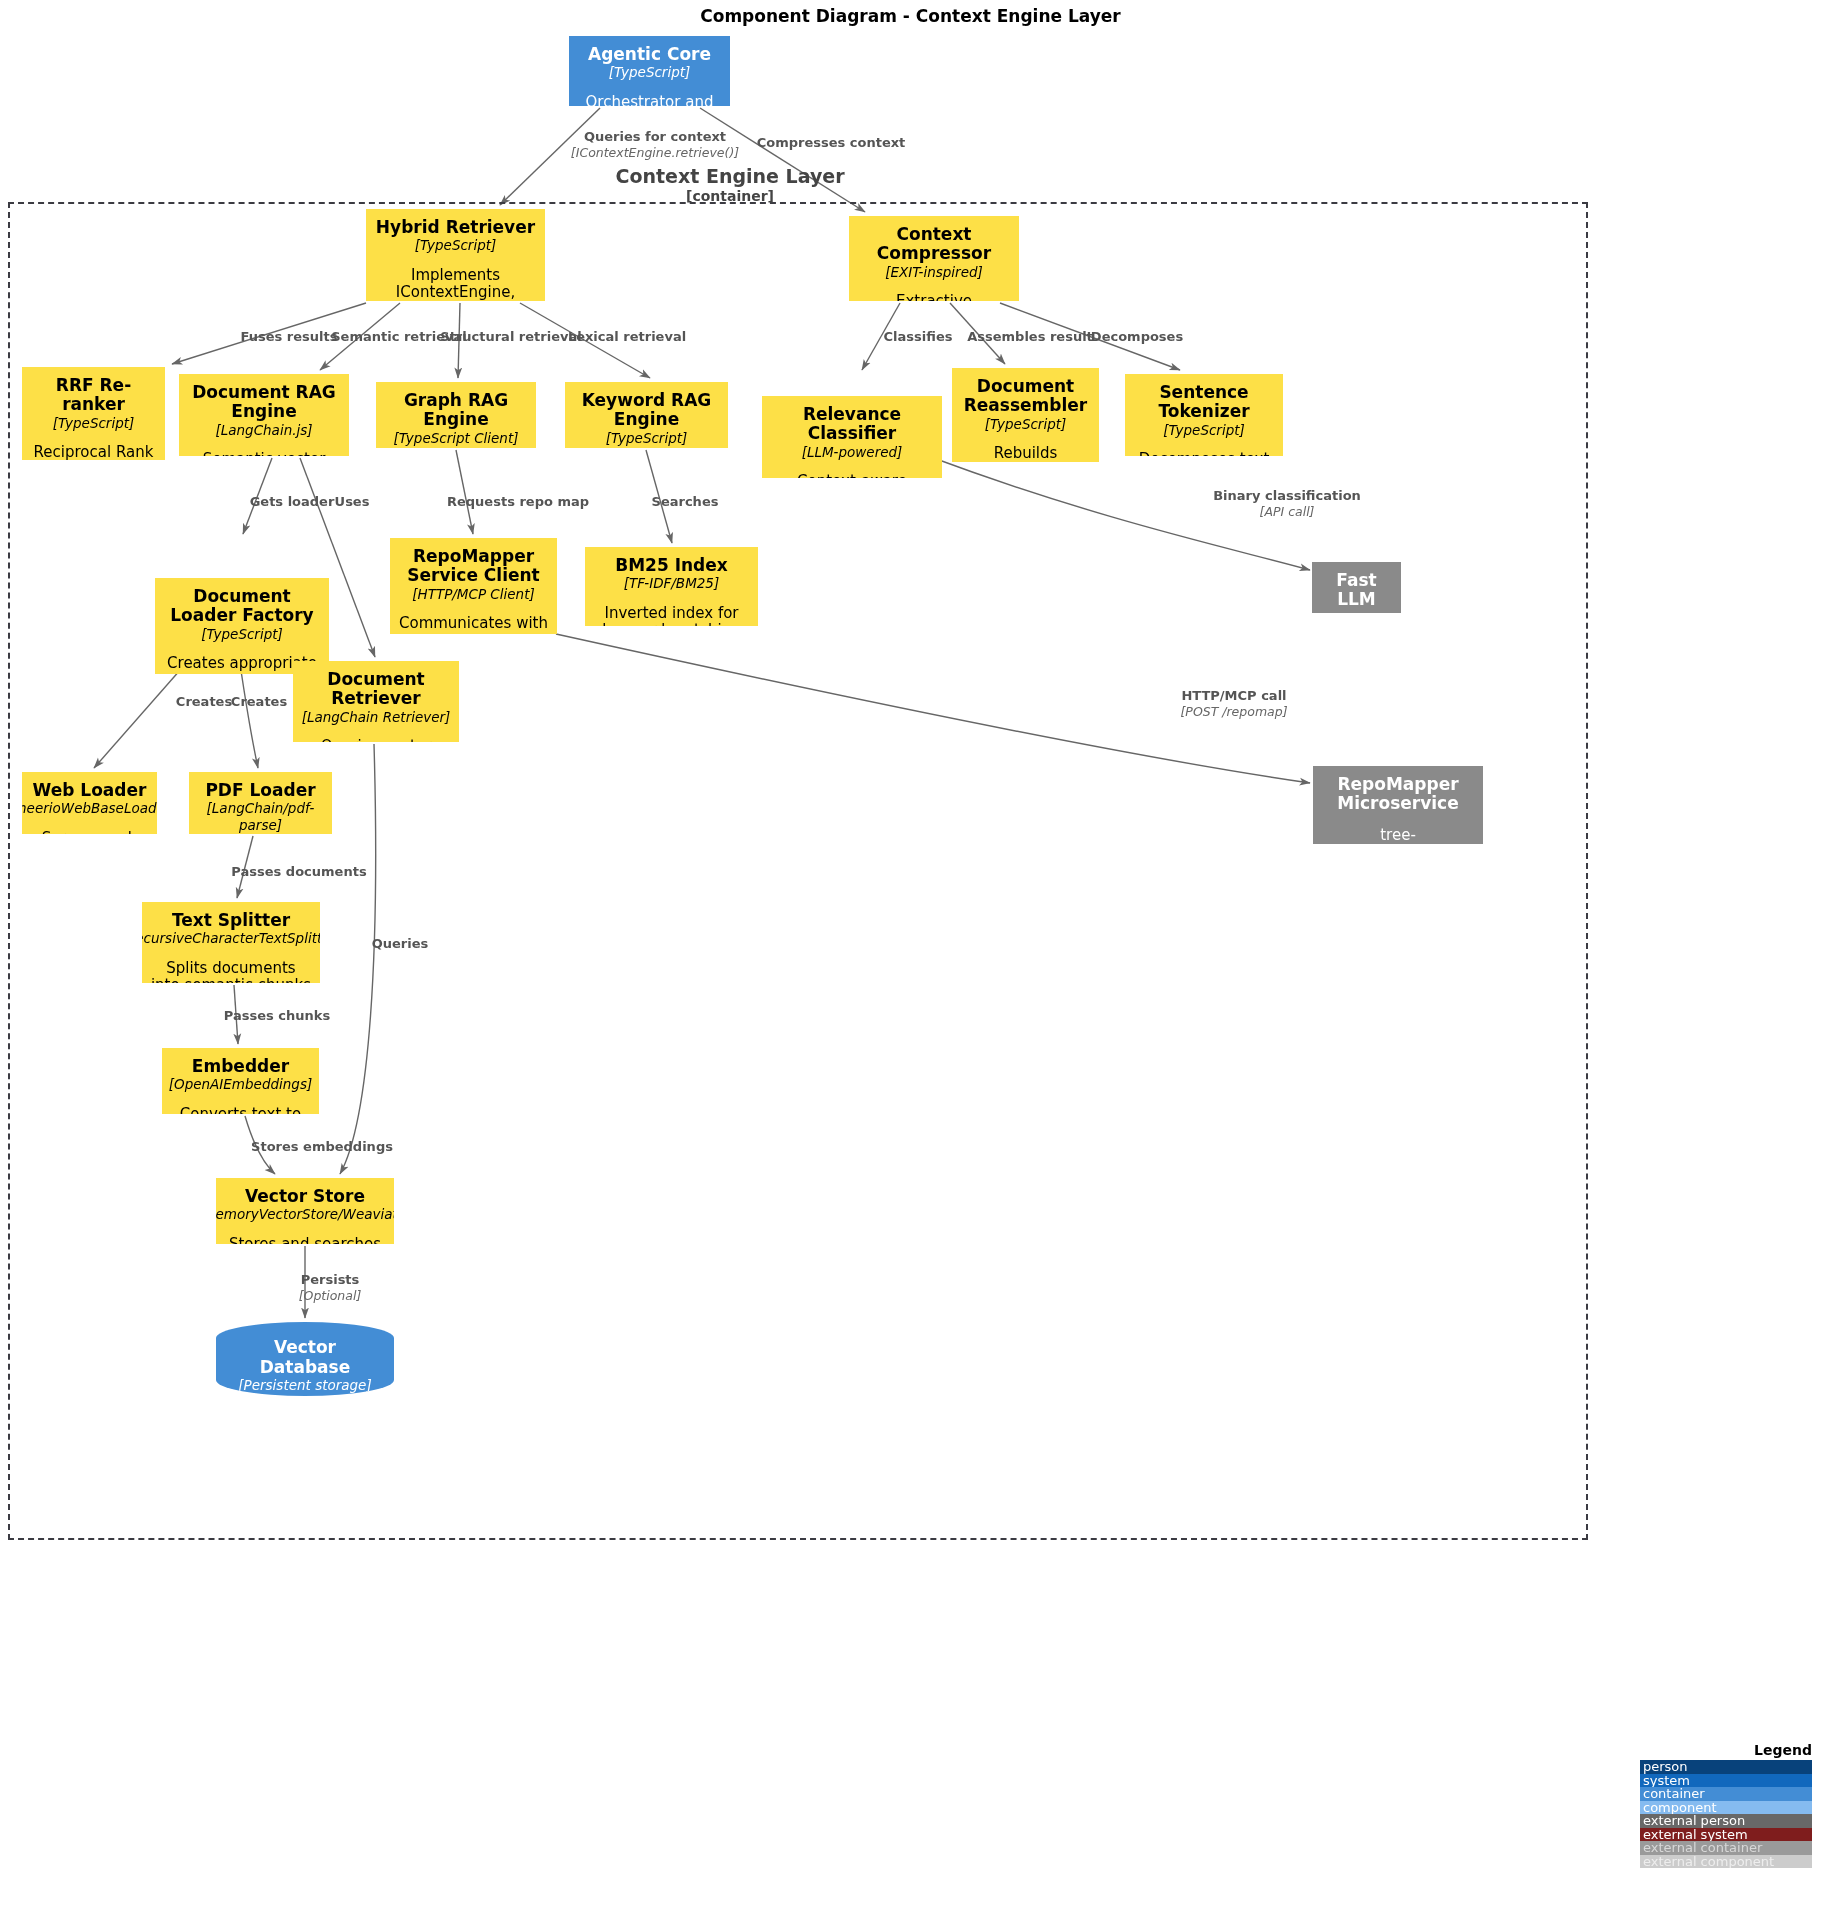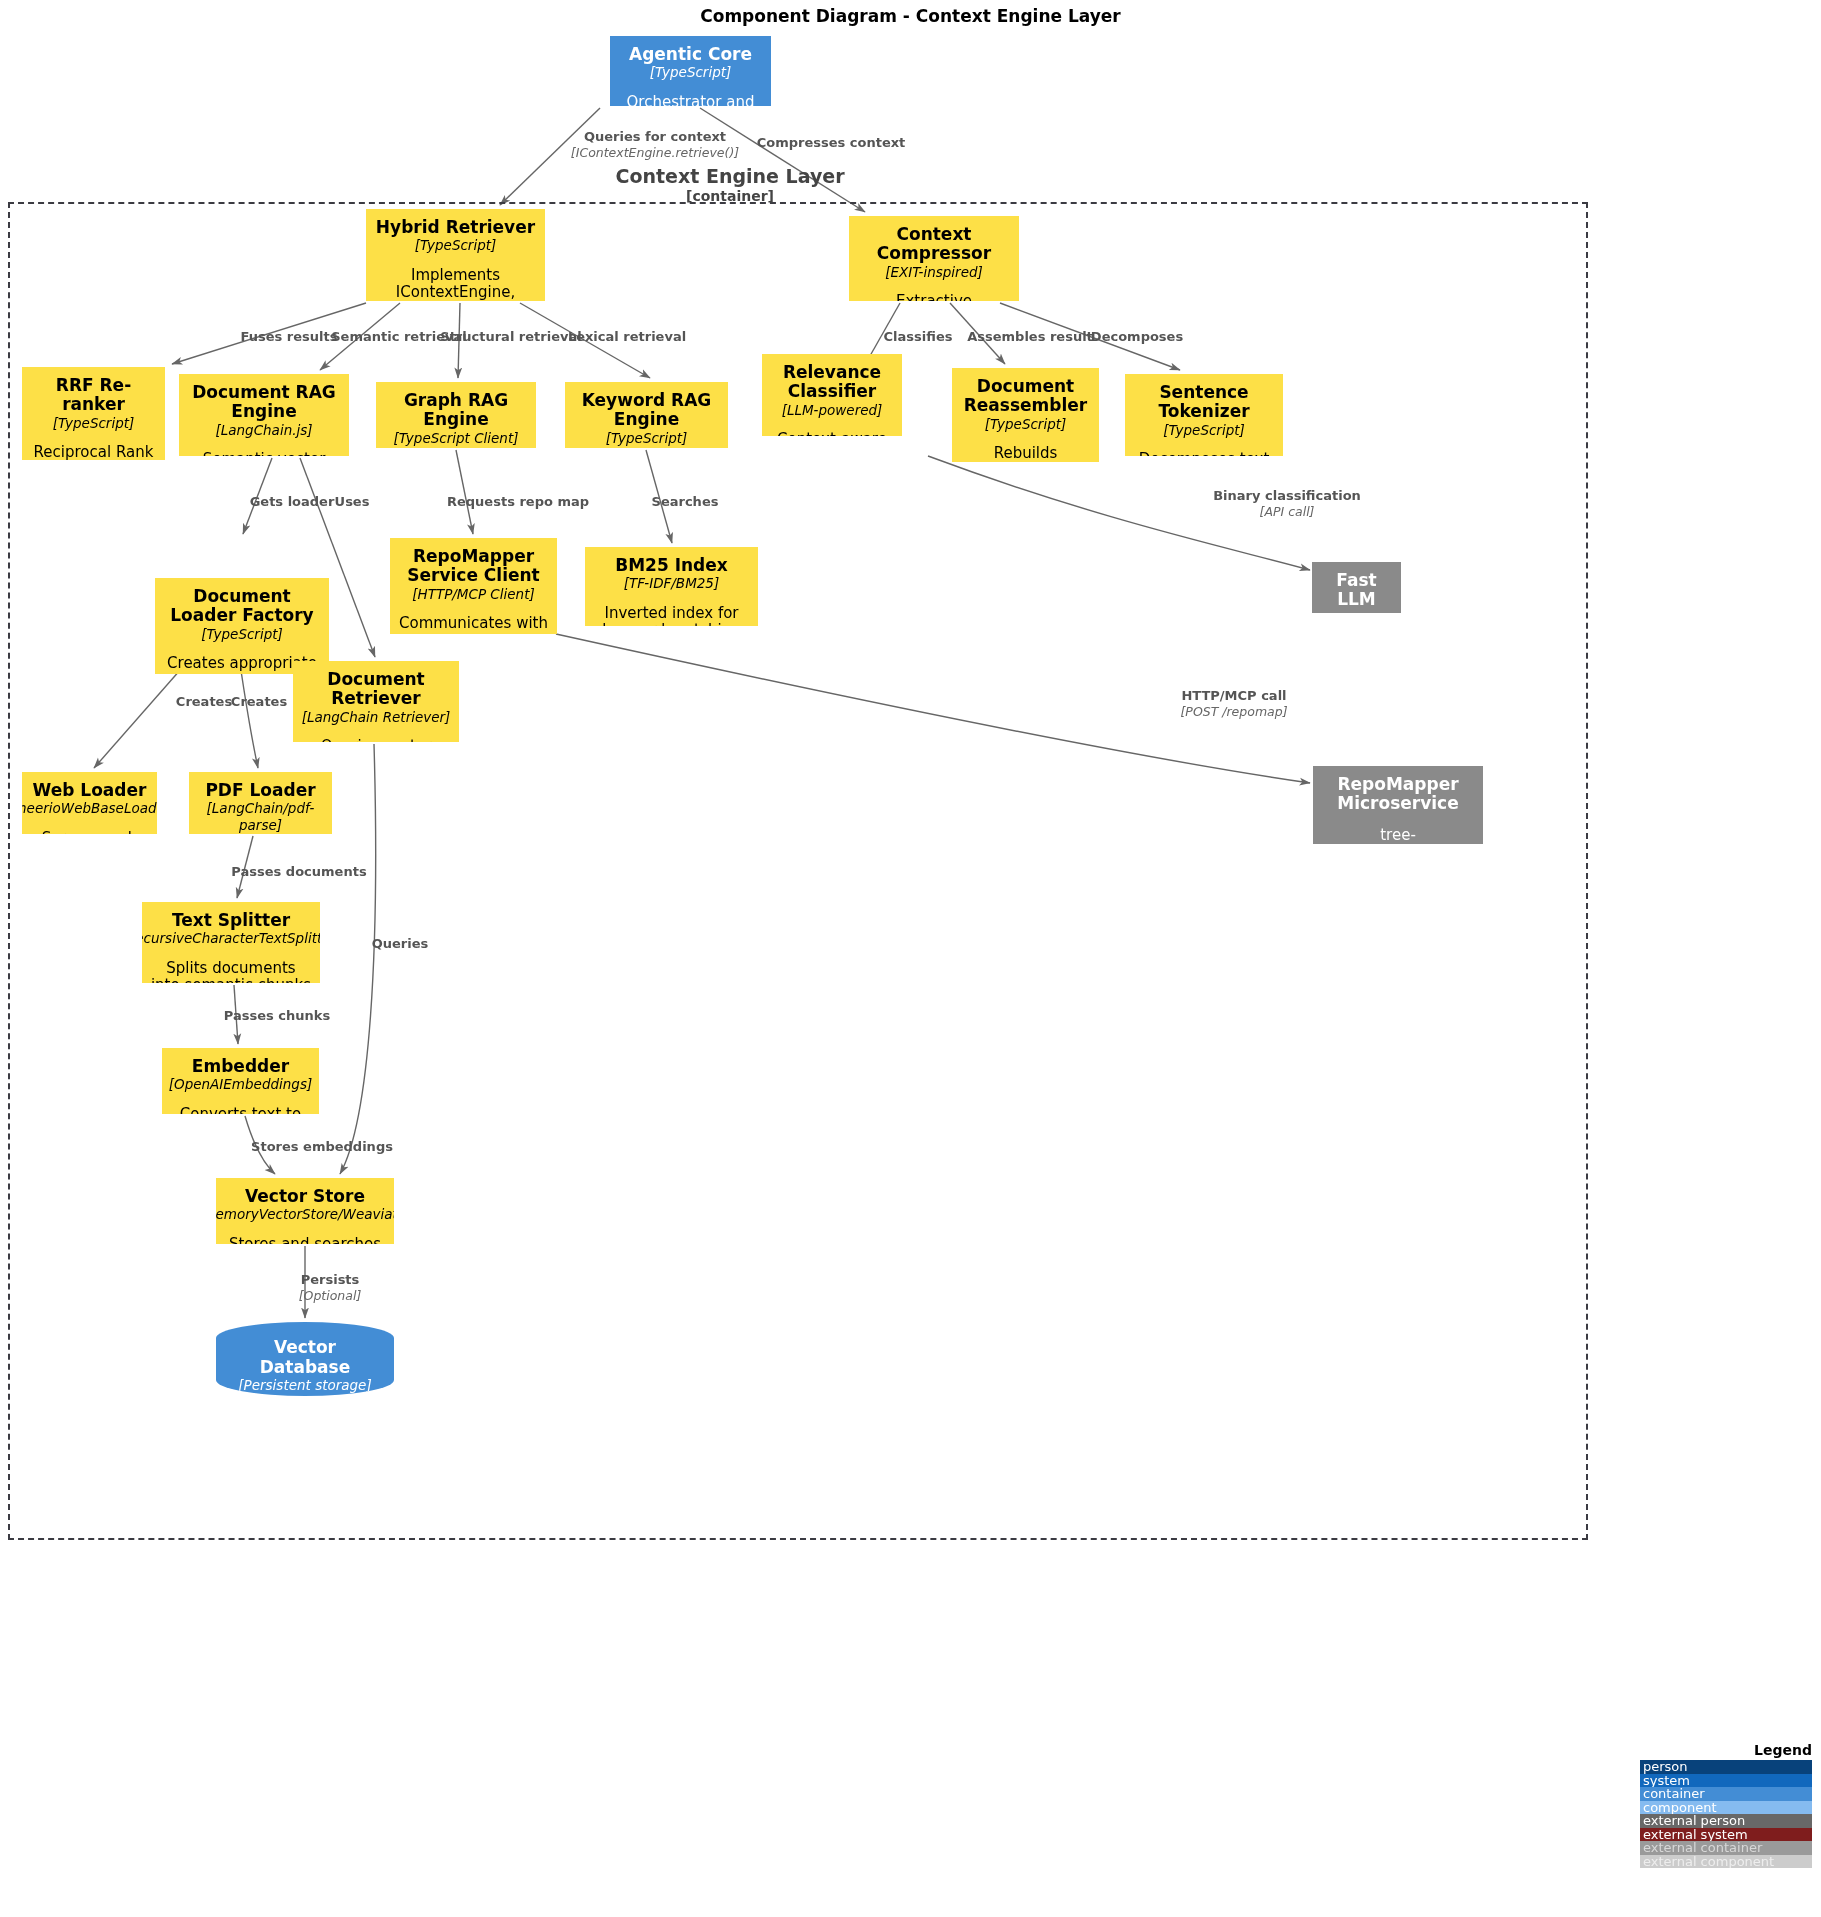--- a/index.html
+++ b/index.html
@@ -13,21 +13,21 @@
 
   .boundary{position:absolute;border:2px dashed #3b3b42;box-sizing:border-box;background:transparent;}
   .boundary-label{position:absolute;text-align:center;color:#444;}
   .boundary-label .bname{font-size:19px;font-weight:bold;display:block;line-height:1.15;}
   .boundary-label .btech{font-size:14px;font-weight:bold;display:block;line-height:1.2;}
 
   .node{position:absolute;box-sizing:border-box;display:flex;flex-direction:column;
         align-items:center;justify-content:flex-start;text-align:center;
         padding:9px 8px 9px 8px;overflow:hidden;}
   .node.component{background:#fde047;color:#000000;}
-  .node.container{background:#438DD5;color:#ffffff;margin-left:41px;}
+  .node.container{background:#438DD5;color:#ffffff;}
   .node.extsystem{background:#8A8A8A;color:#ffffff;}
   .node .n-name{font-size:17px;font-weight:bold;line-height:1.14;}
   .node .n-tech{font-size:13.5px;font-style:italic;line-height:1.2;margin-top:0px;}
   .node .n-desc{font-size:15px;line-height:1.18;margin-top:13px;}
 
   .cyl{position:absolute;background:#438DD5;color:#fff;box-sizing:border-box;
        border-radius:50% / 16px;display:flex;flex-direction:column;align-items:center;
        text-align:center;padding:16px 10px 10px 10px;overflow:hidden;}
   .cyl .n-name{font-size:17px;font-weight:bold;line-height:1.15;}
   .cyl .n-tech{font-size:13.5px;font-style:italic;line-height:1.2;}
@@ -114,21 +114,21 @@
         <div class="n-desc">Semantic vector search</div>
       </div>
       <div class="node component" style="left: 376px; top: 382px; width: 160px; height: 66px;">
         <div class="n-name">Graph RAG Engine</div>
         <div class="n-tech">[TypeScript Client]</div>
       </div>
       <div class="node component" style="left: 565px; top: 382px; width: 163px; height: 66px;">
         <div class="n-name">Keyword RAG Engine</div>
         <div class="n-tech">[TypeScript]</div>
       </div>
-      <div class="node component" style="left: 762px; top: 354px; width: 140px; height: 82px;">
+      <div class="node component" style="left: 762px; top: 396px; width: 180px; height: 82px;">
         <div class="n-name">Relevance Classifier</div>
         <div class="n-tech">[LLM-powered]</div>
         <div class="n-desc">Context-aware sentence classification</div>
       </div>
       <div class="node component" style="left: 952px; top: 368px; width: 147px; height: 94px;">
         <div class="n-name">Document Reassembler</div>
         <div class="n-tech">[TypeScript]</div>
         <div class="n-desc">Rebuilds compressed context</div>
       </div>
       <div class="node component" style="left: 1125px; top: 374px; width: 158px; height: 82px;">

